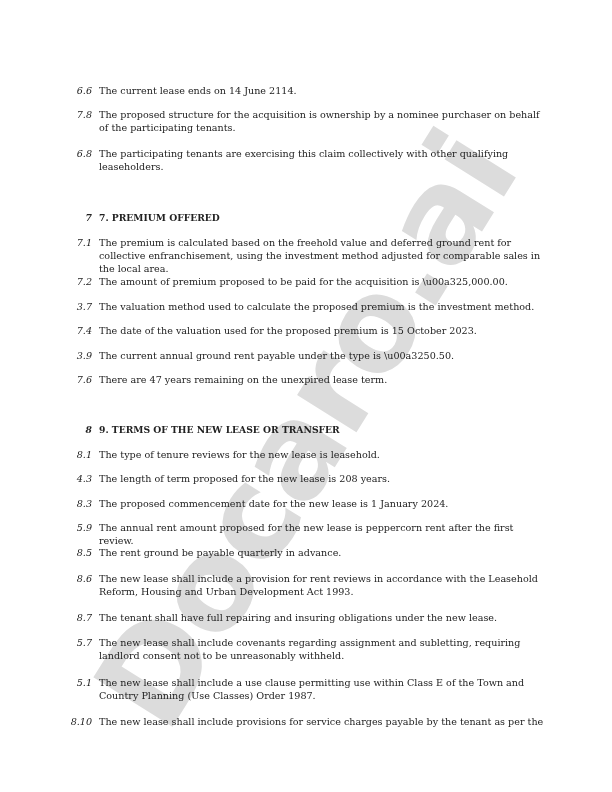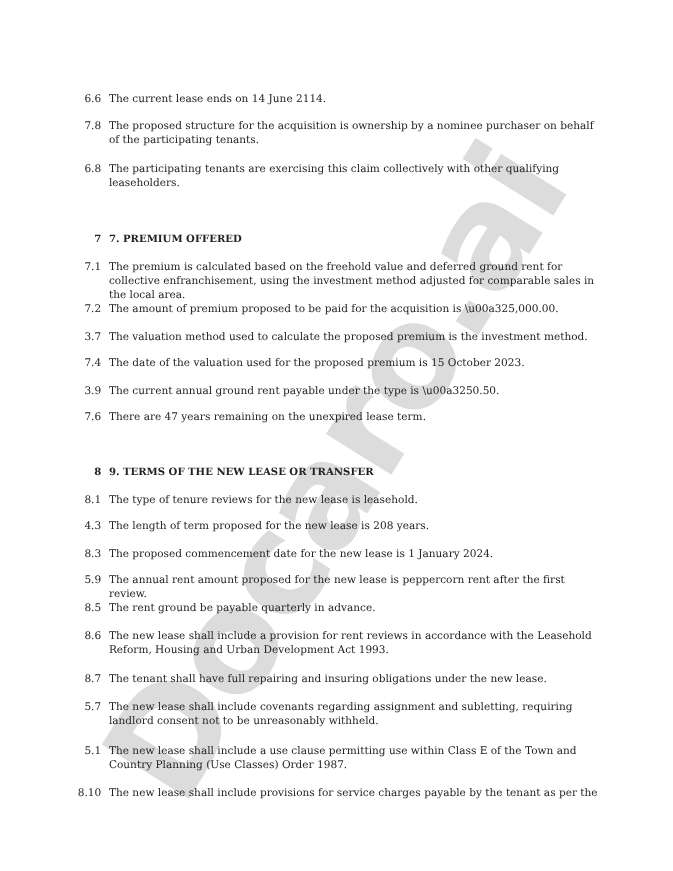--- a/index.html
+++ b/index.html
@@ -13,21 +13,21 @@
     position: absolute; left: 306px; top: 430px;
     transform: translate(-50%, -50%) rotate(-58deg);
     font-family: "DejaVu Sans", "Liberation Sans", sans-serif;
     font-weight: bold; font-size: 128px; letter-spacing: -2px;
     color: #dcdcdc; white-space: nowrap; z-index: 0;
     user-select: none; line-height: 1;
   }
   .content { position: absolute; left: 0; top: 0; width: 612px; z-index: 1; }
   .item { position: absolute; left: 0; width: 612px; }
   .num {
-    position: absolute; right: 520px; text-align: right; white-space: nowrap;
+    position: absolute; right: 520px; text-align: right; white-space: nowrap; font-style: italic;
   }
   .txt { position: absolute; left: 99px; width: 450px; }
   .heading .num, .heading .txt { font-weight: bold; font-size: 9.2px; }
 </style>
 </head>
 <body>
 
 <div class="page">
   <div class="watermark">Docaro.ai</div>
   <div class="content" id="content">

